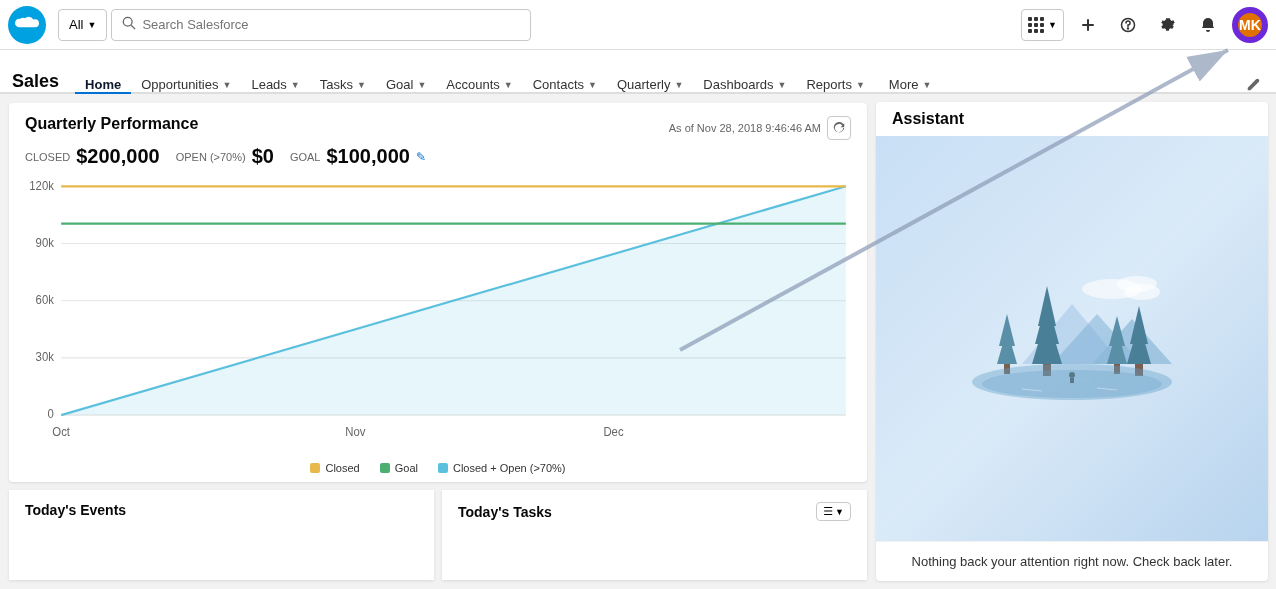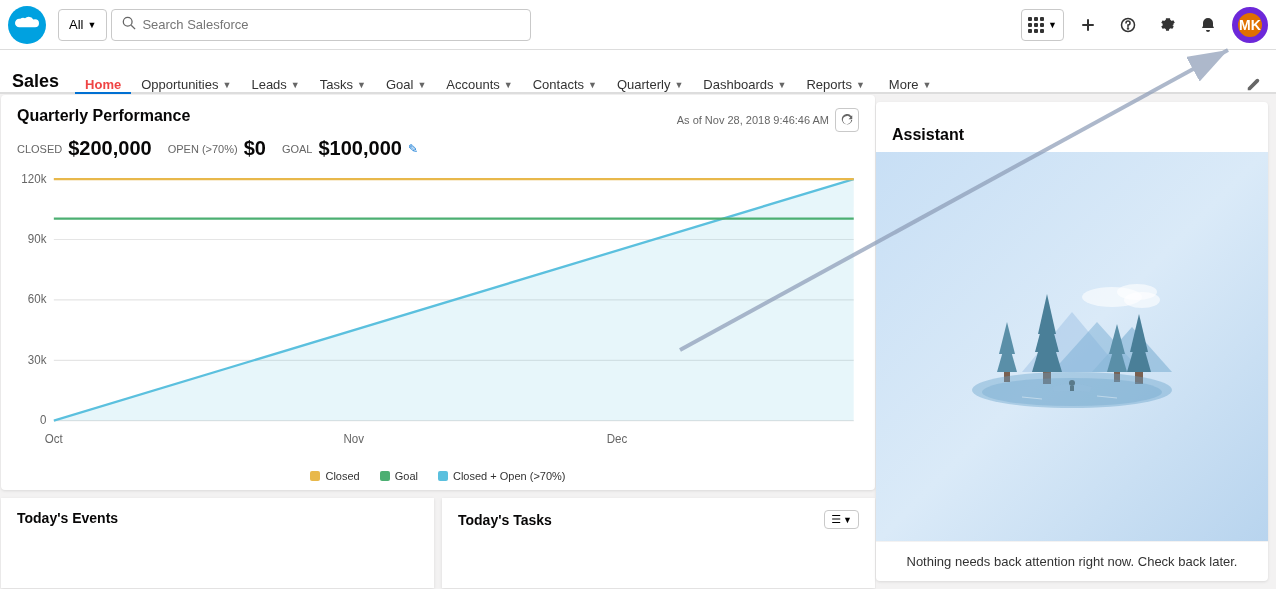--- a/index.html
+++ b/index.html
@@ -60,37 +60,37 @@
     }
     #nav-app-name {
       display: flex; align-items: center; font-size: 18px; font-weight: 600;
       color: #080707; padding: 0 12px 0 4px; margin-right: 4px;
     }
     .nav-item {
       display: flex; align-items: center; padding: 0 10px; cursor: pointer;
       font-size: 13px; color: #333; white-space: nowrap; gap: 4px;
       border-bottom: 2px solid transparent; margin-bottom: -2px;
     }
-    .nav-item.active { color: #ef4444; border-bottom: 2px solid #0070d2; font-weight: 600; }
+    .nav-item.active { color: #0f172a; border-bottom: 2px solid #0070d2; font-weight: 600; }
     .nav-chevron { font-size: 9px; color: #666; }
     #more-btn { margin-left: 4px; }
     #edit-nav-btn {
       margin-left: auto; display: flex; align-items: center; cursor: pointer;
       padding: 0 8px; color: #666;
     }
 
     
     #main {
       display: flex; height: calc(589px - 94px); 
       background: #f3f2f2;
     }
 
     
     #left-panel {
-      flex: 1; display: flex; flex-direction: column; gap: 8px; padding: 1px;
+      flex: 1; display: flex; flex-direction: column; gap: 8px; padding: 9px;
       overflow: hidden;
       justify-content: space-between;
     }
 
     
     #chart-card {
       background: #fff; border-radius: 4px; box-shadow: 0 1px 3px rgba(0,0,0,0.1);
       padding: 12px 16px 8px; flex: 1; display: flex; flex-direction: column; min-height: 0;
     }
     #chart-title { font-size: 16px; font-weight: 600; color: #080707; margin-bottom: 8px; }
@@ -130,21 +130,21 @@
 
     
     #right-panel {
       width: 400px; flex-shrink: 0; padding: 8px 8px 8px 0;
     }
     #assistant-card {
       background: #fff; border-radius: 4px; box-shadow: 0 1px 3px rgba(0,0,0,0.1);
       height: 100%; display: flex; flex-direction: column; overflow: hidden;
     }
     #assistant-title {
-      font-size: 16px; font-weight: 600; color: #080707; padding: 24px 16px 8px;
+      font-size: 16px; font-weight: 600; color: #080707; padding: 8px 16px 8px;
     }
     #assistant-illustration {
       flex: 1; display: flex; align-items: center; justify-content: center;
       background: linear-gradient(135deg, #c8dff5 0%, #daeaf8 50%, #b8d4ee 100%);
       margin: 0;
     }
     #assistant-message {
       padding: 12px 16px; font-size: 13px; color: #333; text-align: center;
       border-top: 1px solid #f3f2f2;
     }
@@ -410,21 +410,21 @@
 
           <path d="M110,115 Q130,108 150,115 L148,120 Q130,118 112,120 Z" fill="rgba(150,190,220,0.6)"></path>
 
           <circle cx="130" cy="111" r="3" fill="#5a7a8a"></circle>
           <rect x="128" y="114" width="4" height="5" fill="#5a7a8a"></rect>
 
           <line x1="80" y1="125" x2="100" y2="127" stroke="rgba(255,255,255,0.4)" stroke-width="1"></line>
           <line x1="155" y1="124" x2="175" y2="126" stroke="rgba(255,255,255,0.4)" stroke-width="1"></line>
         </svg>
       </div>
-      <div id="assistant-message">Nothing needs back attention right now. Check back later.</div>
+      <div id="assistant-message">Nothing back your attention right now. Check back later.</div>
     </div>
   </div>
 </div>
 
 <svg id="arrow-overlay" xmlns="http://www.w3.org/2000/svg">
   <defs>
     <marker id="arrowhead" markerWidth="10" markerHeight="7" refX="10" refY="3.5" orient="auto">
       <polygon points="0 0, 10 3.5, 0 7" fill="#8a9ab5"></polygon>
     </marker>
   </defs>

